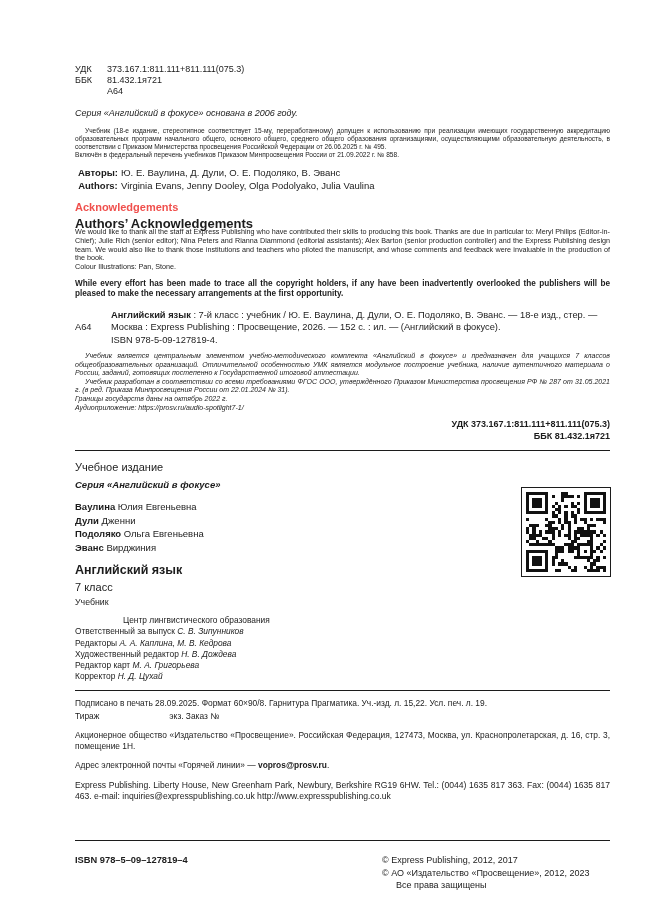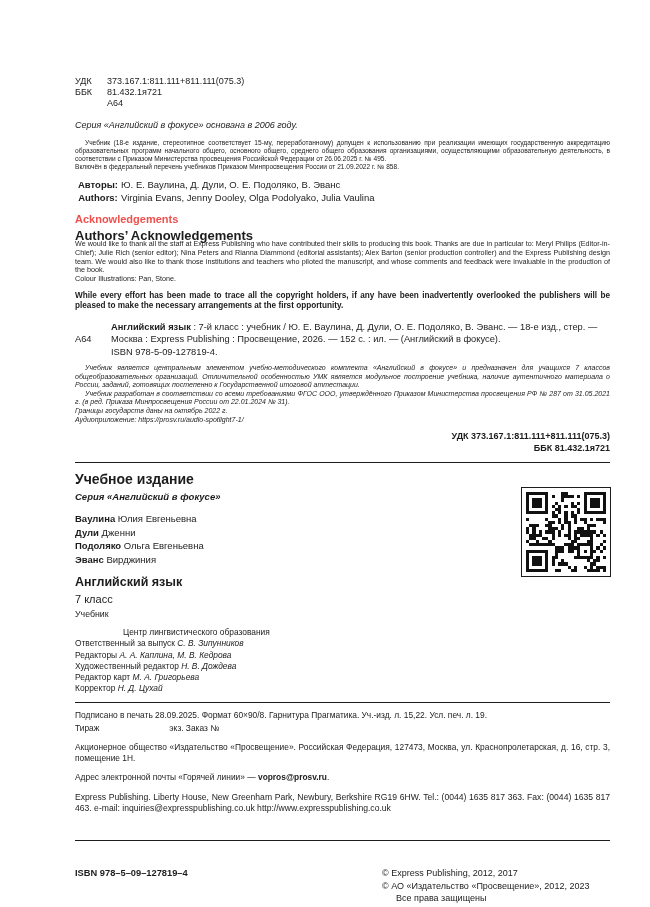--- a/index.html
+++ b/index.html
@@ -2,21 +2,21 @@
 <html><head>
 <meta charset="utf-8">
 <style>
   * { margin:0; padding:0; box-sizing:border-box; }
   html,body { background:#ffffff; }
   .page {
     position:relative; width:650px; height:907px; background:#ffffff;
     font-family:"Liberation Sans","DejaVu Sans",sans-serif; color:#1c1c1c;
     overflow:hidden;
   }
-  .content { padding:64px 40px 0 75px;margin-top:12px; }
+  .content { padding:64px 40px 0 75px; }
   p, h2, h3, div { margin:0; }
   .b { font-weight:bold; }
   .italic { font-style:italic; }.mt6{margin-top:6px}.mt8{margin-top:8px}
 
   .t-udk { font-size:9px; line-height:11px; }
   .lbl { display:inline-block; width:32px; }
   .code-a64 { padding-left:32px; }
 
   .series-note { margin-top:11px; font-size:9px; line-height:11px; font-style:italic; }
 
@@ -33,21 +33,21 @@
   .copyright-note { font-size:8.2px; line-height:10px; text-align:justify; margin-top:7px; font-weight:bold; }
 
   .catalog { position:relative; margin-top:10px; padding-left:36px; font-size:9.3px; line-height:12px; }
   .catalog-code { position:absolute; left:0; top:12px; }
   .catalog-isbn { margin-top:1px; }
 
   .biblio-right { margin-top:7px; text-align:right; font-size:9px; line-height:11.5px; font-weight:bold; }
 
   .rule { border:none; border-top:1px solid #1c1c1c; margin-top:8px; height:0; }
 
-  .ed-heading { margin-top:10px; font-size:14px; line-height:12px; font-weight:bold; }
+  .ed-heading { margin-top:10px; font-size:11px; line-height:12px; font-weight:normal; }
   .ed-series  { margin-top:6px;  font-size:9.5px; line-height:12px; font-weight:bold; font-style:italic; }
   .name-block { margin-top:9px; }
   .name-line  { font-size:9.5px; line-height:13.5px; }
   .ed-title { margin-top:9px; font-size:12.5px; line-height:15px; font-weight:bold; }
   .ed-grade { margin-top:2px; font-size:11px; line-height:14px; }
   .ed-kind  { margin-top:3px; font-size:8.8px; line-height:11px; }
   .center-line { margin-top:7px; font-size:8.4px; line-height:11.2px;padding-left:48px; }
   .staff-line  { font-size:8.4px; line-height:11.2px; }
 
   .imp { font-size:8.4px; line-height:10.5px; }
@@ -57,21 +57,21 @@
   .gap2 { display:inline-block; width:40px; }
   .publisher { margin-top:9px; text-align:justify; }
   .hotline { margin-top:9px; }
   .express { margin-top:9px; font-size:8.6px; line-height:11px; text-align:justify; }
 
   .qr { position:absolute; left:521px; top:487px; width:90px; height:90px;
         border:1px solid #1c1c1c; background:#fff; padding:4px; }
   .qr svg { width:100%; height:100%; display:block; }
 
   .footer-block { position:absolute; left:75px; right:40px; top:832px; }
-  .footer-row { display:flex; margin-top:26px; font-size:9px; line-height:12.5px;justify-content:flex-end; }
+  .footer-row { display:flex; margin-top:13px; font-size:9px; line-height:12.5px;justify-content:flex-end; }
   .footer-isbn { font-size:9.3px; font-weight:bold; }
   .footer-copy { margin-left:auto; width:228px; }
   .footer-rights { padding-left:14px; }
 </style>
 </head>
 <body>
 
 <div class="page">
   <div class="content">
 

